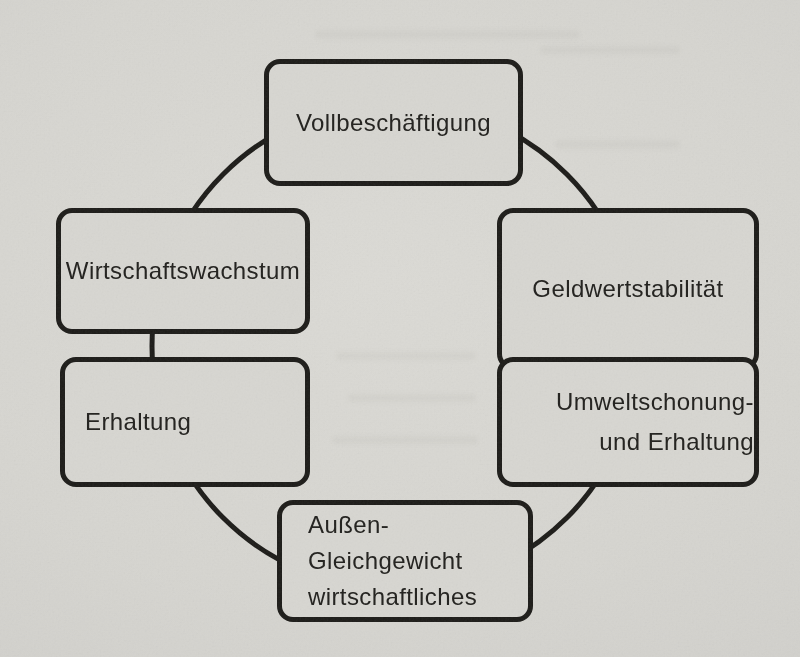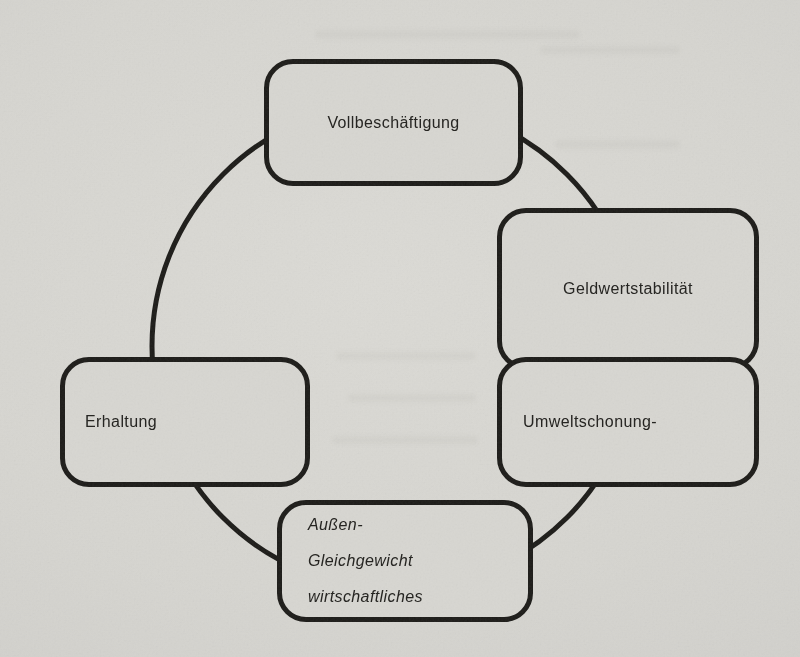--- a/index.html
+++ b/index.html
@@ -23,39 +23,39 @@
     pointer-events: none;
   }
   .grain-layer { z-index: 30; }
   .ring-layer  { z-index: 1; }
   .node {
     position: absolute;
     z-index: 10;
     box-sizing: border-box;
     background: #d7d6d1;
     border: 5px solid #1c1b18;
-    border-radius: 29px;
+    border-radius: 16px;
     color: #21201d;
-    font-size: 16px;
+    font-size: 24px;
     letter-spacing: 0.4px;
     display: flex;
     flex-direction: column;
     justify-content: center;
   }
   .node .nline { white-space: nowrap; }
   .n-center { text-align: center; }
   .n-top    { left: 264px; top:  59px; width: 259px; height: 127px; }
   .n-lu     { left:  56px; top: 208px; width: 254px; height: 126px; }
   .n-ru     { left: 497px; top: 208px; width: 262px; height: 162px; }
   .n-ll     { left:  60px; top: 357px; width: 250px; height: 130px;
               padding-left: 20px; line-height: 34px; }
   .n-rl     { left: 497px; top: 357px; width: 262px; height: 130px;
-              padding-left: 21px; line-height: 40px; }
+              padding-left: 21px; line-height: 40px; align-items: flex-end; }
   .n-bottom { left: 277px; top: 500px; width: 256px; height: 122px;
-              padding-left: 26px; line-height: 36px; font-style: italic; }
+              padding-left: 26px; line-height: 36px; }
   .smudge {
     position: absolute;
     z-index: 2;
     background: #97958e;
     opacity: 0.09;
     border-radius: 6px;
     filter: blur(2px);
     pointer-events: none;
   }
 </style>
@@ -78,32 +78,36 @@
   <div class="node n-top n-center">
     <div class="nline">Vollbeschäftigung</div>
   </div>
 
   <div class="node n-ru n-center">
     <div class="nline">Geldwertstabilität</div>
   </div>
 
   <div class="node n-rl">
     <div class="nline">Umweltschonung-</div>
+    <div class="nline">und Erhaltung</div>
   </div>
 
   <div class="node n-bottom">
     <div class="nline">Außen-</div>
     <div class="nline">Gleichgewicht</div>
     <div class="nline">wirtschaftliches</div>
   </div>
 
   <div class="node n-ll">
     <div class="nline">Erhaltung</div>
   </div>
 
+  <div class="node n-lu n-center">
+    <div class="nline">Wirtschaftswachstum</div>
+  </div>
 
   <svg class="grain-layer" viewBox="0 0 800 657" aria-hidden="true">
     <defs>
       <filter id="grainF" x="0" y="0" width="100%" height="100%">
         <feTurbulence type="fractalNoise" baseFrequency="0.55" numOctaves="2" seed="7" stitchTiles="stitch"></feTurbulence>
         <feColorMatrix type="saturate" values="0"></feColorMatrix>
       </filter>
     </defs>
     <rect width="800" height="657" filter="url(#grainF)" opacity="0.07"></rect>
   </svg>

